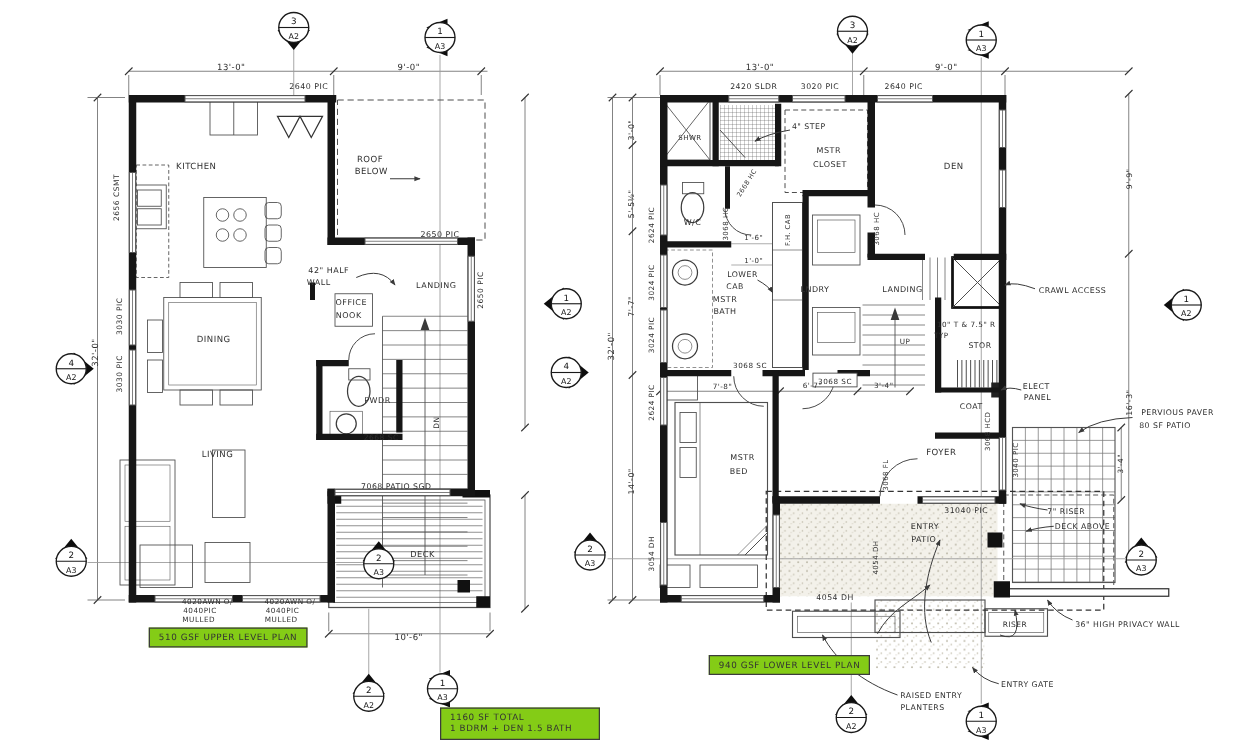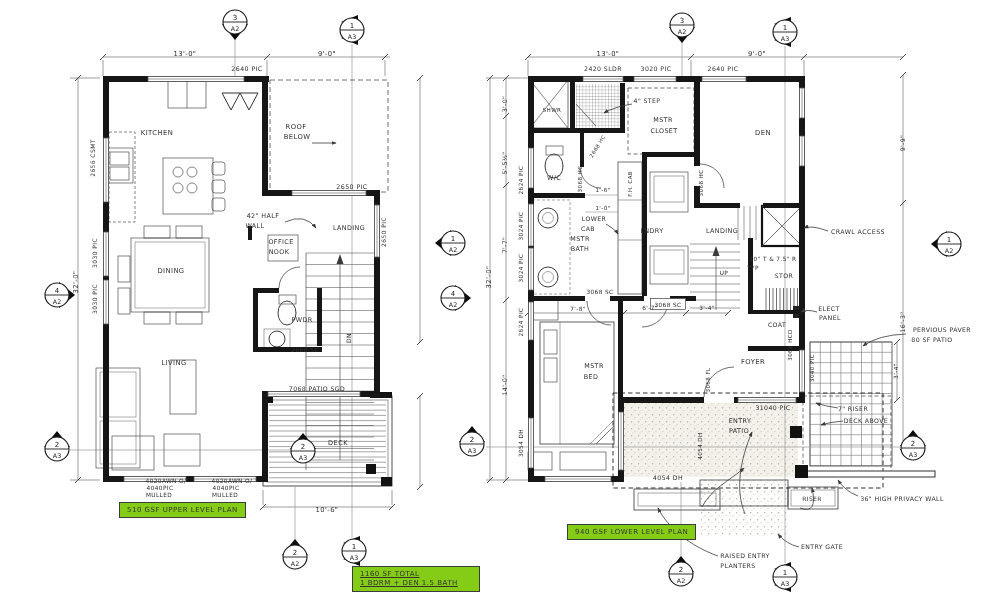--- a/index.html
+++ b/index.html
@@ -1,21 +1,21 @@
 <!DOCTYPE html>
 <html><head>
 <meta charset="utf-8">
 <style>
   html,body{margin:0;padding:0;background:#fff;}
   .stage{position:relative;width:1000px;height:599px;background:#fff;overflow:hidden;
          font-family:"DejaVu Sans",sans-serif;}
   svg{position:absolute;left:0;top:0;}
   .tbox{position:absolute;border:1px solid #3c3c3c;background:#84cc16;color:#333;
         font-size:7px;letter-spacing:.5px;padding:3px 7px;white-space:nowrap;}
-  .tbox .ln{line-height:9px;text-decoration:underline;}
+  .tbox .ln{line-height:9px;}
 </style>
 </head>
 <body>
 
 <div class="stage">
   <svg id="plan-svg" width="1000" height="599" viewBox="0 0 1000 599">
     <defs>
       <pattern id="stip" width="7" height="7" patternUnits="userSpaceOnUse">
         <circle cx="1.6" cy="1.8" r=".75" fill="#b9b5a4"></circle>
         <circle cx="5" cy="4.6" r=".65" fill="#c9c5b6"></circle>

